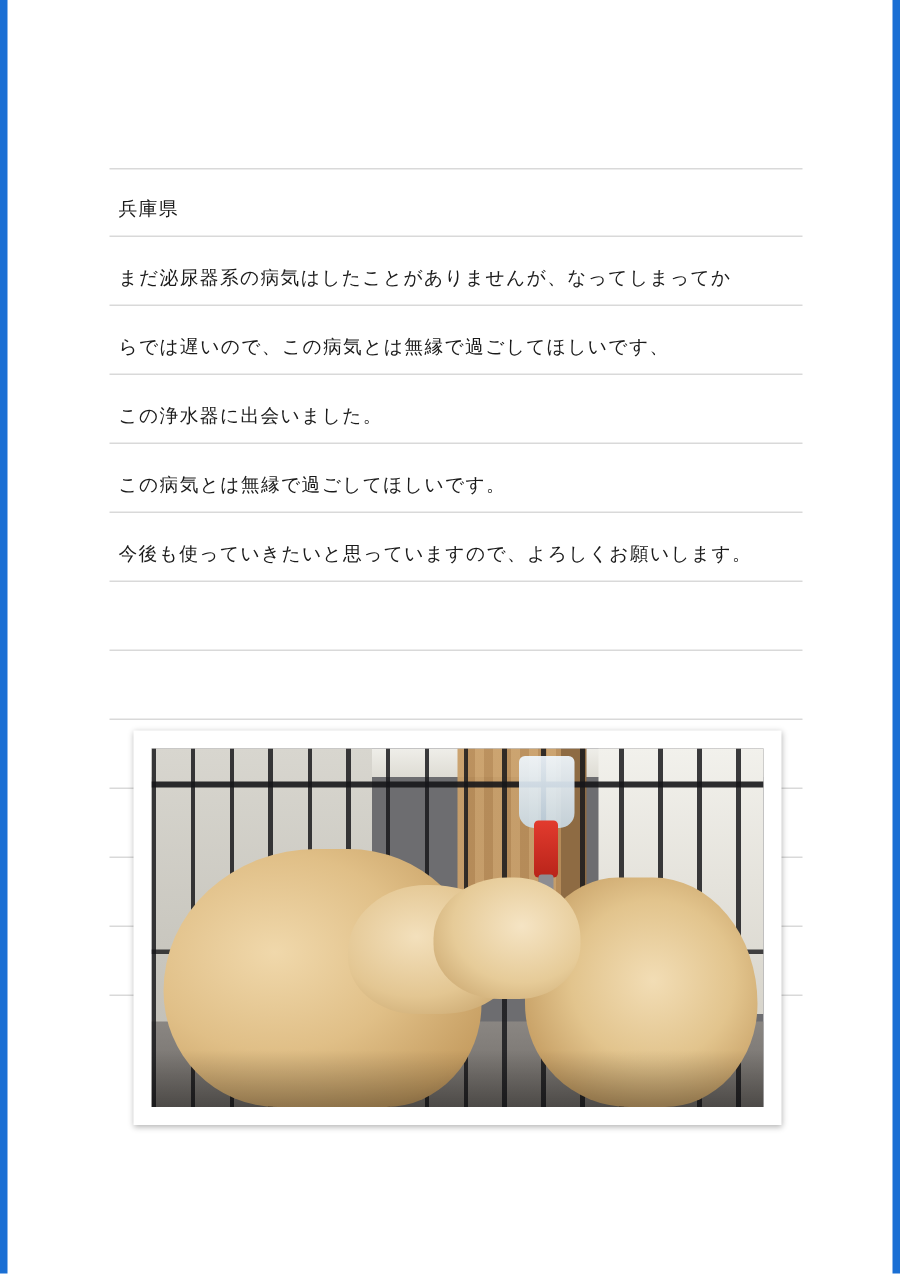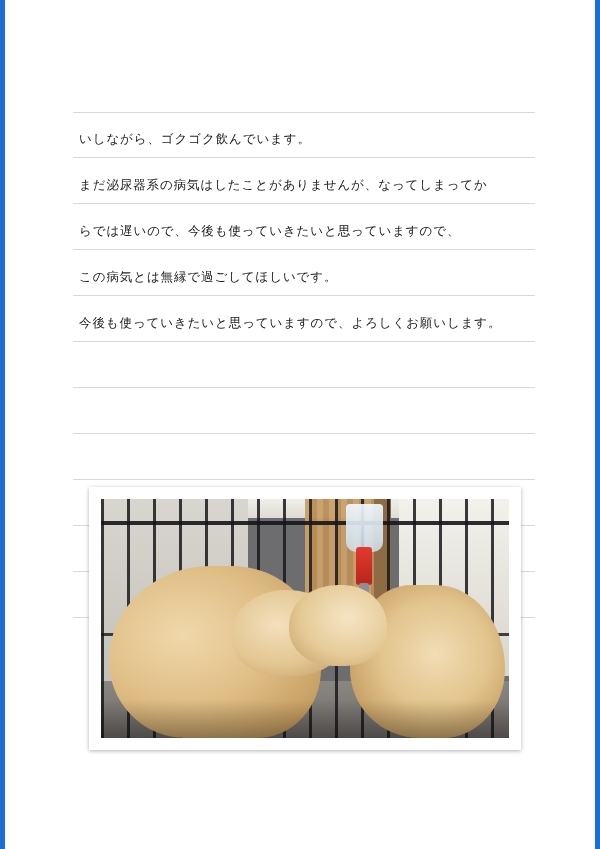--- a/index.html
+++ b/index.html
@@ -152,27 +152,30 @@
     background: linear-gradient(180deg, rgba(0,0,0,0) 0%, rgba(0,0,0,0.30) 100%);
   }
 </style>
 </head>
 <body>
 
 <div class="page">
 
   <div class="sheet">
     <div class="line">
-      <span class="txt">いしながら、ゴクゴク飲んでいます。</span>
+      <span class="txt">兵庫県</span>
     </div>
     <div class="line">
       <span class="txt">まだ泌尿器系の病気はしたことがありませんが、なってしまってか</span>
     </div>
     <div class="line">
-      <span class="txt">らでは遅いので、今後も使っていきたいと思っていますので、</span>
+      <span class="txt">らでは遅いので、この病気とは無縁で過ごしてほしいです、</span>
+    </div>
+    <div class="line">
+      <span class="txt">この浄水器に出会いました。</span>
     </div>
     <div class="line">
       <span class="txt">この病気とは無縁で過ごしてほしいです。</span>
     </div>
     <div class="line">
       <span class="txt">今後も使っていきたいと思っていますので、よろしくお願いします。</span>
     </div>
     <div class="spacer-lines"></div>
     <div class="spacer-lines"></div>
     <div class="spacer-lines"></div>

